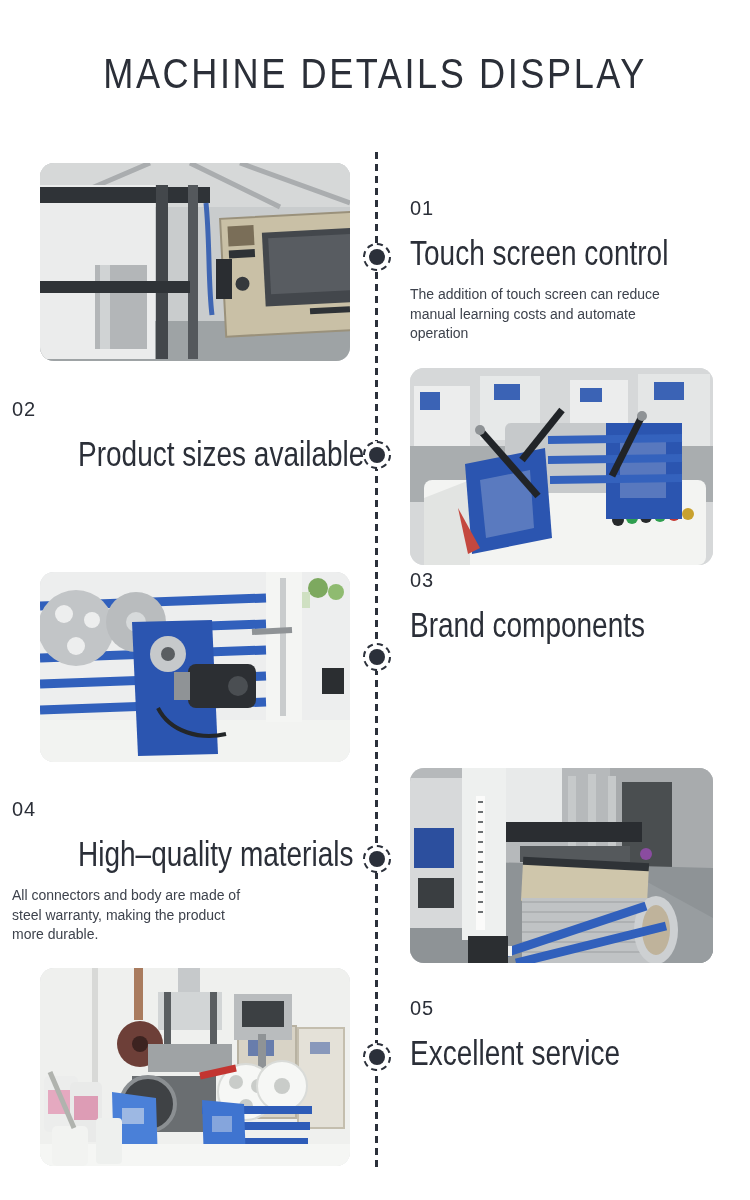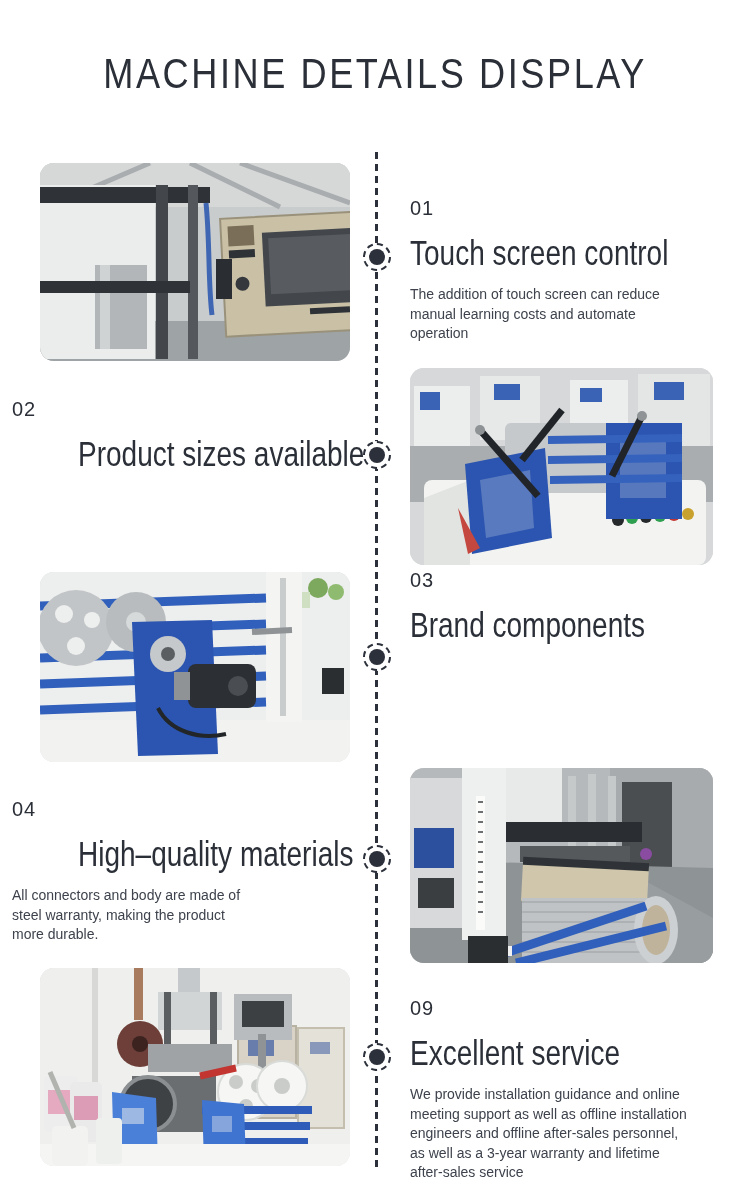--- a/index.html
+++ b/index.html
@@ -242,22 +242,17 @@
       <rect x="8" y="122" width="26" height="24" fill="#e5a9c0"></rect>
       <rect x="30" y="114" width="32" height="60" rx="5" fill="#e9eae9"></rect>
       <rect x="34" y="128" width="24" height="24" fill="#dd9cb5"></rect>
       <rect x="12" y="158" width="36" height="40" rx="5" fill="#f2f3f1"></rect>
       <rect x="56" y="150" width="26" height="46" rx="4" fill="#eef0ee"></rect>
       <path d="M10 104 L34 160" stroke="#b0b3ae" stroke-width="5"></path>
     </svg>
   </div>
 
   <div class="sec sec-right" style="top:997px">
-    <div class="num">09</div>
+    <div class="num">05</div>
     <h2>Excellent service</h2>
-    <div class="body">We provide installation guidance and online
-meeting support as well as offline installation
-engineers and offline after-sales personnel,
-as well as a 3-year warranty and lifetime
-after-sales service</div>
   </div>
 
 </div>
 
 </body></html>

